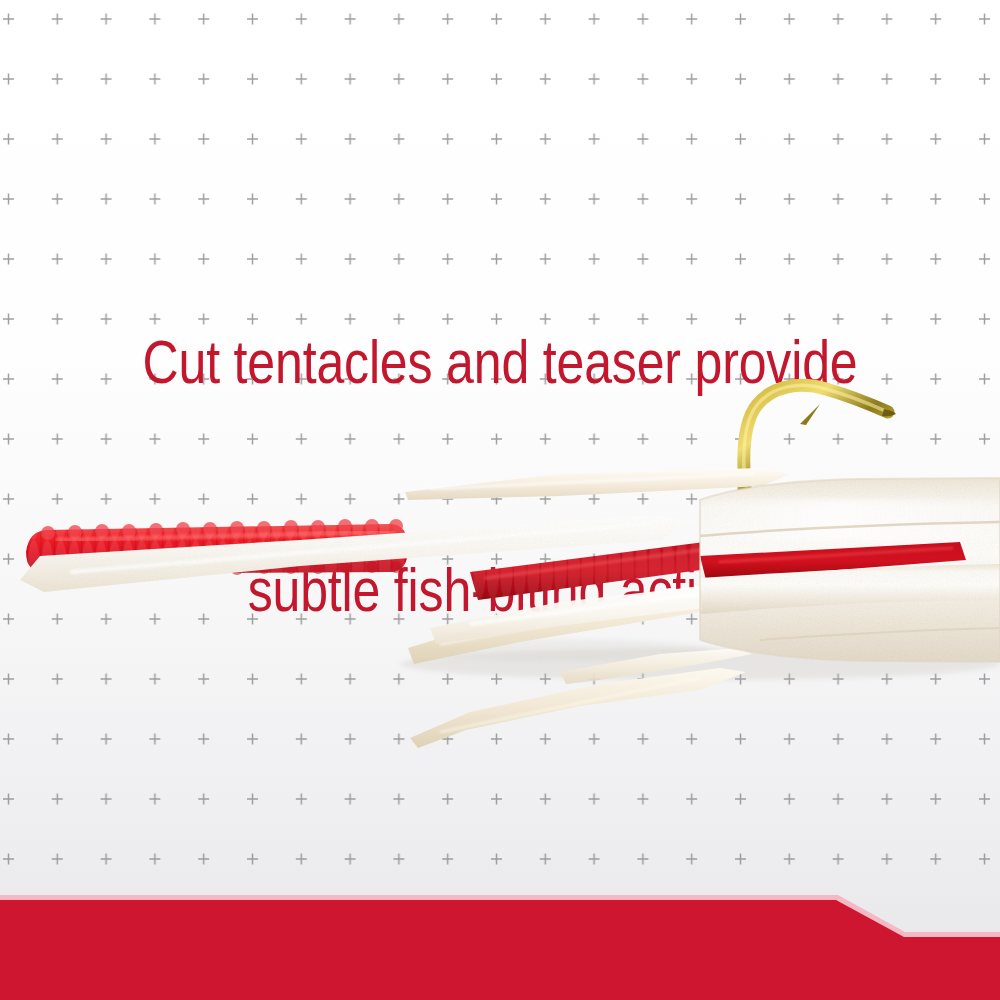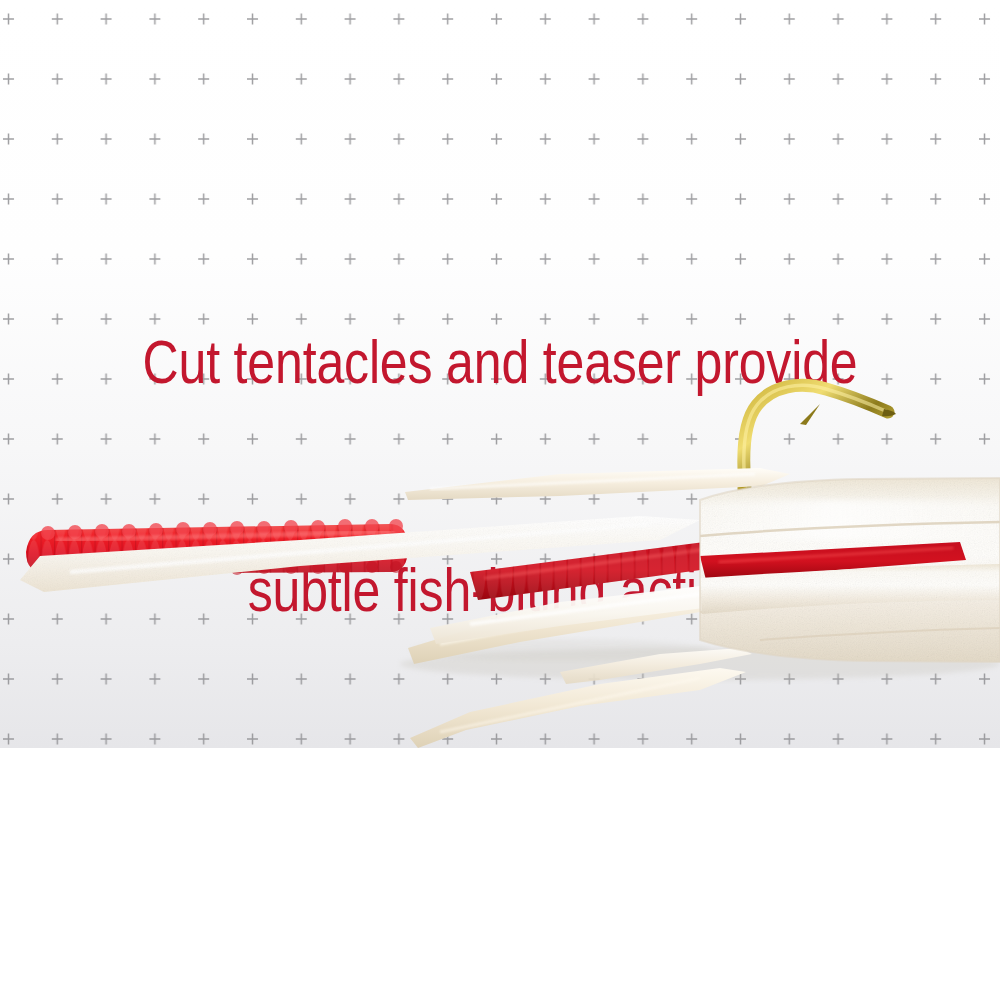--- a/index.html
+++ b/index.html
@@ -4,21 +4,21 @@
 <title>Product Feature Card</title>
 <style>
   html, body {
     margin: 0;
     padding: 0;
     background: #ffffff;
   }
   #stage {
     position: relative;
     width: 1000px;
-    height: 748px;
+    height: 1000px;
     overflow: hidden;
     font-family: "Liberation Sans", sans-serif;
     background: #7dd3fc;
   }
 
   
   .bg-gradient {
     position: absolute;
     inset: 0;
     background: linear-gradient(to bottom,

